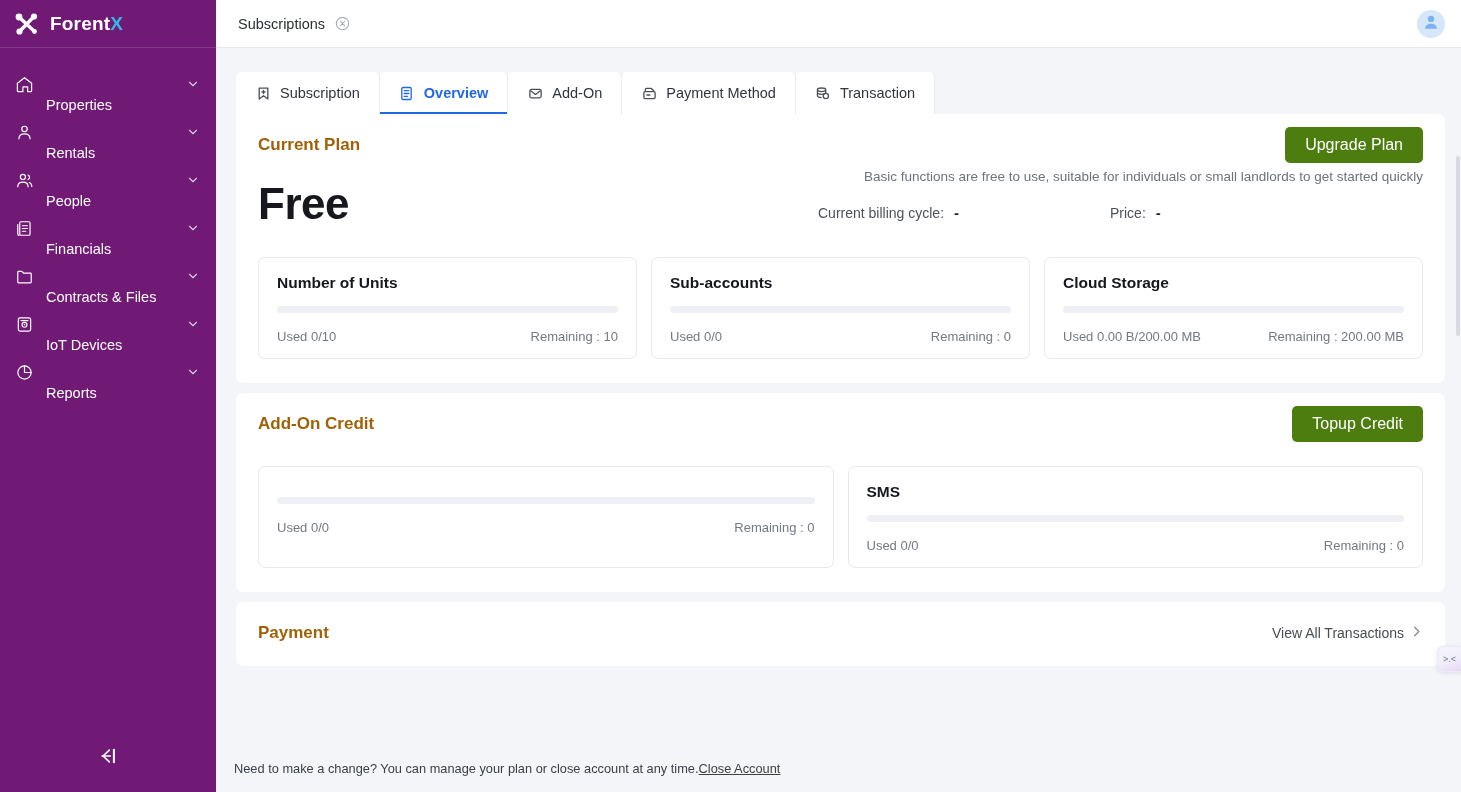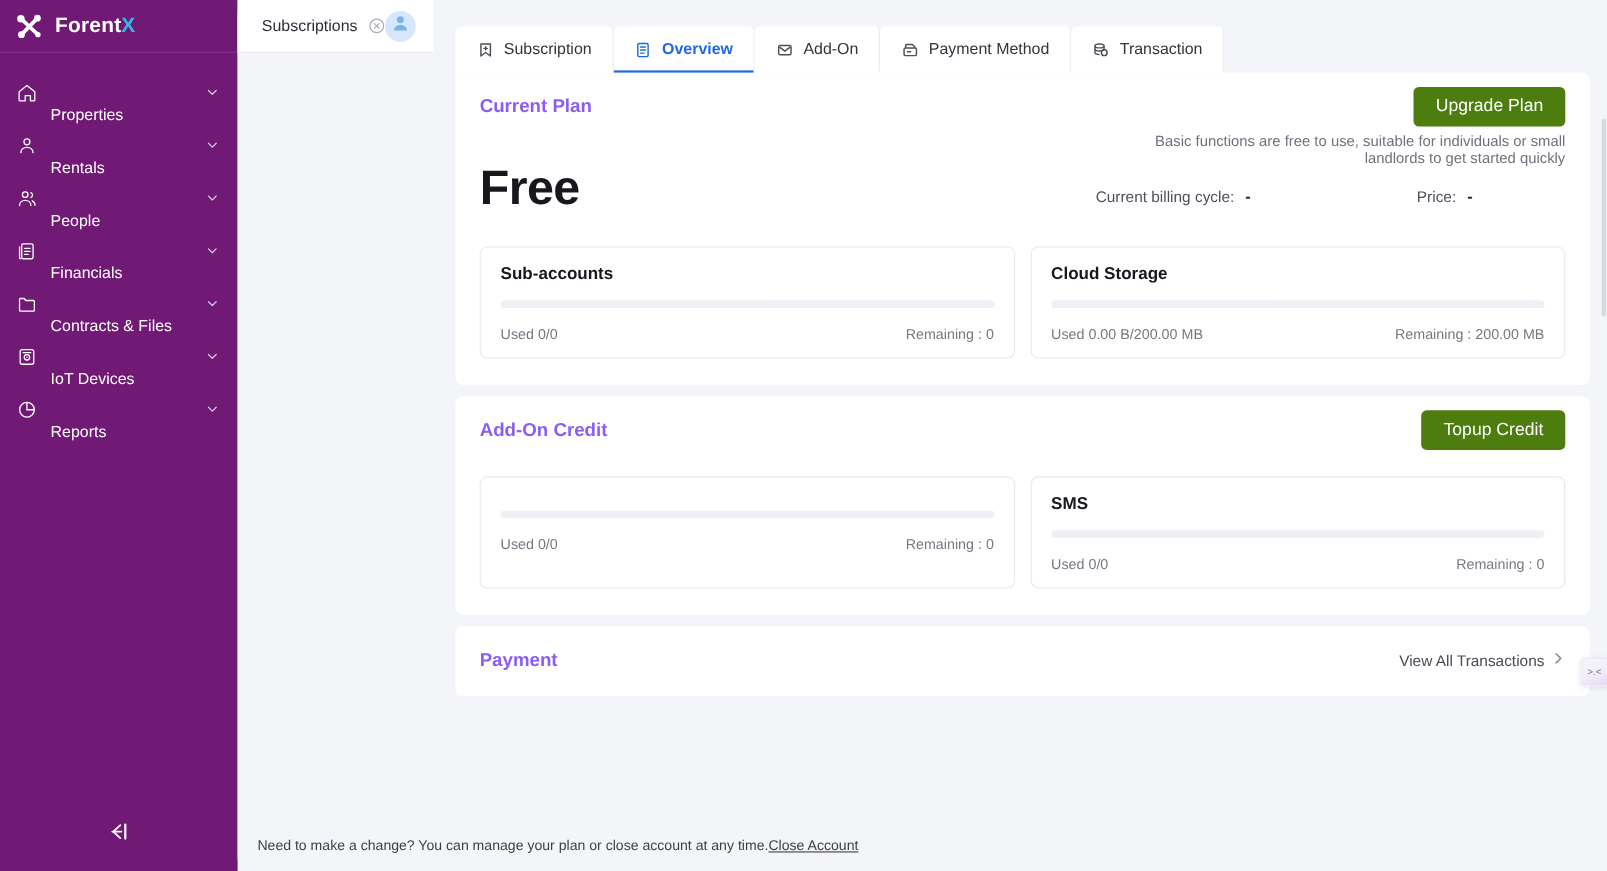--- a/index.html
+++ b/index.html
@@ -51,21 +51,21 @@
     position: absolute; bottom: 14px; left: 0; right: 0;
     height: 40px;
     display: flex; align-items: center; justify-content: center;
     cursor: pointer;
   }
   .collapse-btn svg { width: 22px; height: 20px; stroke: #ffffff; fill: none; stroke-width: 1.8; }
 
   
   .main {
     flex: 1 1 auto; height: 792px;
-    display: flex; 
+    display: flex; flex-direction: column;
     background: #f4f5f8;
     position: relative;
     border-radius: 13px;
   }
   .topbar {
     height: 48px; background: #ffffff;
     display: flex; align-items: center;
     border-bottom: 1px solid #e6e8ec;
     padding: 0 16px 0 22px;
     flex: 0 0 48px;
@@ -119,21 +119,21 @@
     border-radius: 7px;
     margin-top: 10px;
   }
   .card.first { margin-top: 0; border-top-left-radius: 0; }
 
   .card-head {
     display: flex; align-items: flex-start;
     padding: 20px 22px 0 22px;
   }
   .card-title {
-    font-size: 17px; font-weight: bold; color: #8b5cf6;
+    font-size: 17px; font-weight: bold; color: #a16207;
     line-height: 22px;
   }
   .head-spacer { flex: 1 1 auto; }
   .btn-primary {
     background: #4d7c0f;
     color: #ffffff;
     border: none;
     border-radius: 5px;
     font-size: 16px;
     font-family: "Liberation Sans", sans-serif;
@@ -461,20 +461,28 @@
               <div class="meta-item">
                 <span class="meta-label">Price:</span>
                 <span class="meta-value">-</span>
               </div>
             </div>
           </div>
         </div>
 
         <div class="usage-grid">
           <div class="usage-card">
+            <div class="usage-title">Number of Units</div>
+            <div class="usage-bar"></div>
+            <div class="usage-foot">
+              <span>Used 0/10</span>
+              <span class="right">Remaining : 10</span>
+            </div>
+          </div>
+          <div class="usage-card">
             <div class="usage-title">Sub-accounts</div>
             <div class="usage-bar"></div>
             <div class="usage-foot">
               <span>Used 0/0</span>
               <span class="right">Remaining : 0</span>
             </div>
           </div>
           <div class="usage-card">
             <div class="usage-title">Cloud Storage</div>
             <div class="usage-bar"></div>

